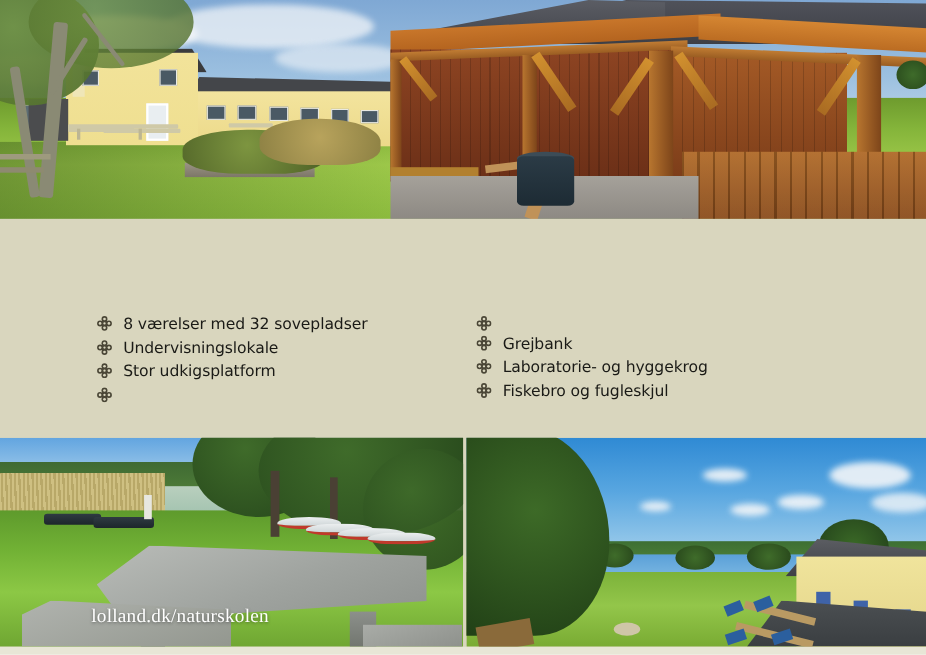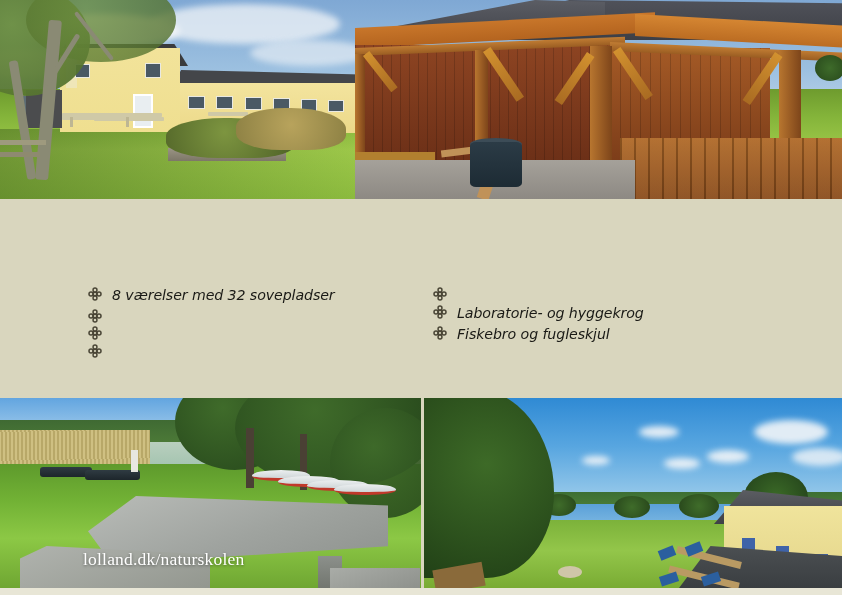--- a/index.html
+++ b/index.html
@@ -149,21 +149,21 @@
   }
   .intro {
     position:absolute; left:75px; top:22px; width:700px;
     font-family:"Liberation Serif", serif;
     font-size:19.5px; line-height:1.33; color:#16140f;
   }
   .cols {
     position:absolute; left:88px; top:86px; width:720px;
     display:flex;
   }
-  .col { width:345px;font-style:italic; }
+  .col { width:345px; }
   .li {
     display:flex; align-items:flex-start; gap:10px;
     margin-bottom:3.5px;
     font-family:"DejaVu Sans", sans-serif;
     font-size:14.2px; line-height:1.28; color:#1a1a16;
     letter-spacing:-0.1px;
   }
   .li .txt { position:relative; top:1px; }
   .orn { width:14px; height:14px; flex:0 0 14px; position:relative; top:2px; }
 
@@ -399,40 +399,42 @@
               </g>
               <g fill="#d9d6be">
                 <circle cx="8" cy="3.4" r="1.4"></circle>
                   <circle cx="8" cy="12.6" r="1.4"></circle>
                 <circle cx="3.4" cy="8" r="1.4"></circle>
                   <circle cx="12.6" cy="8" r="1.4"></circle>
                 <circle cx="8" cy="8" r="1.2"></circle>
               </g>
             </svg>
           </span>
-        </div>
-        <div class="li">
-          <span class="orn">
-            <svg viewBox="0 0 16 16" width="14" height="14" aria-hidden="true">
-              <g fill="#4a4636">
-                <circle cx="8" cy="3.4" r="3.1"></circle>
-                  <circle cx="8" cy="12.6" r="3.1"></circle>
-                <circle cx="3.4" cy="8" r="3.1"></circle>
-                  <circle cx="12.6" cy="8" r="3.1"></circle>
-                <circle cx="8" cy="8" r="3.3"></circle>
-              </g>
-              <g fill="#d9d6be">
-                <circle cx="8" cy="3.4" r="1.4"></circle>
-                  <circle cx="8" cy="12.6" r="1.4"></circle>
-                <circle cx="3.4" cy="8" r="1.4"></circle>
-                  <circle cx="12.6" cy="8" r="1.4"></circle>
-                <circle cx="8" cy="8" r="1.2"></circle>
-              </g>
-            </svg>
-          </span>
+          <span class="txt">Undervisningslokale</span>
+        </div>
+        <div class="li">
+          <span class="orn">
+            <svg viewBox="0 0 16 16" width="14" height="14" aria-hidden="true">
+              <g fill="#4a4636">
+                <circle cx="8" cy="3.4" r="3.1"></circle>
+                  <circle cx="8" cy="12.6" r="3.1"></circle>
+                <circle cx="3.4" cy="8" r="3.1"></circle>
+                  <circle cx="12.6" cy="8" r="3.1"></circle>
+                <circle cx="8" cy="8" r="3.3"></circle>
+              </g>
+              <g fill="#d9d6be">
+                <circle cx="8" cy="3.4" r="1.4"></circle>
+                  <circle cx="8" cy="12.6" r="1.4"></circle>
+                <circle cx="3.4" cy="8" r="1.4"></circle>
+                  <circle cx="12.6" cy="8" r="1.4"></circle>
+                <circle cx="8" cy="8" r="1.2"></circle>
+              </g>
+            </svg>
+          </span>
+          <span class="txt">Stor udkigsplatform</span>
         </div>
         <div class="li">
           <span class="orn">
             <svg viewBox="0 0 16 16" width="14" height="14" aria-hidden="true">
               <g fill="#4a4636">
                 <circle cx="8" cy="3.4" r="3.1"></circle>
                   <circle cx="8" cy="12.6" r="3.1"></circle>
                 <circle cx="3.4" cy="8" r="3.1"></circle>
                   <circle cx="12.6" cy="8" r="3.1"></circle>
                 <circle cx="8" cy="8" r="3.3"></circle>
@@ -462,20 +464,41 @@
               </g>
               <g fill="#d9d6be">
                 <circle cx="8" cy="3.4" r="1.4"></circle>
                   <circle cx="8" cy="12.6" r="1.4"></circle>
                 <circle cx="3.4" cy="8" r="1.4"></circle>
                   <circle cx="12.6" cy="8" r="1.4"></circle>
                 <circle cx="8" cy="8" r="1.2"></circle>
               </g>
             </svg>
           </span>
+        </div>
+        <div class="li">
+          <span class="orn">
+            <svg viewBox="0 0 16 16" width="14" height="14" aria-hidden="true">
+              <g fill="#4a4636">
+                <circle cx="8" cy="3.4" r="3.1"></circle>
+                  <circle cx="8" cy="12.6" r="3.1"></circle>
+                <circle cx="3.4" cy="8" r="3.1"></circle>
+                  <circle cx="12.6" cy="8" r="3.1"></circle>
+                <circle cx="8" cy="8" r="3.3"></circle>
+              </g>
+              <g fill="#d9d6be">
+                <circle cx="8" cy="3.4" r="1.4"></circle>
+                  <circle cx="8" cy="12.6" r="1.4"></circle>
+                <circle cx="3.4" cy="8" r="1.4"></circle>
+                  <circle cx="12.6" cy="8" r="1.4"></circle>
+                <circle cx="8" cy="8" r="1.2"></circle>
+              </g>
+            </svg>
+          </span>
+          <span class="txt">Grejbank</span>
         </div>
         <div class="li">
           <span class="orn">
             <svg viewBox="0 0 16 16" width="14" height="14" aria-hidden="true">
               <g fill="#4a4636">
                 <circle cx="8" cy="3.4" r="3.1"></circle>
                   <circle cx="8" cy="12.6" r="3.1"></circle>
                 <circle cx="3.4" cy="8" r="3.1"></circle>
                   <circle cx="12.6" cy="8" r="3.1"></circle>
                 <circle cx="8" cy="8" r="3.3"></circle>

